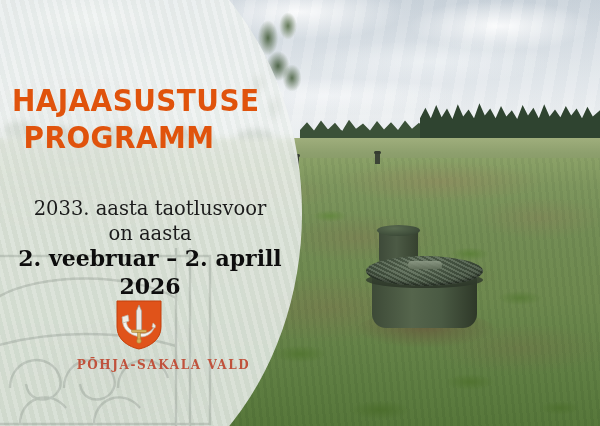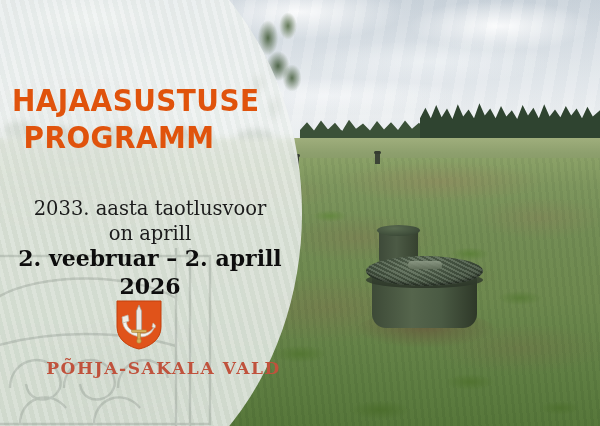--- a/index.html
+++ b/index.html
@@ -229,21 +229,21 @@
   
   .logo { position:absolute; left:0; top:300px; width:300px; height:84px; }
   .crest { position:absolute; left:116px; top:0px; width:46px; height:50px; }
   .crest svg { display:block; }
 
   .logo-word {
     position:absolute; left:0; top:58px; width:300px;
     text-align:center;
     font-family:"DejaVu Serif", serif;
     font-weight:700;
-    font-size:17px;
+    font-size:12px;
     letter-spacing:1.6px;
     color:#C0523C;
     padding-left:27px;
   }
 </style>
 </head>
 <body>
 
 <div id="poster">
 
@@ -293,21 +293,21 @@
 
   <div class="content">
 
     <div class="title">
       <span class="l1">HAJAASUSTUSE</span>
       <span class="l2">PROGRAMM</span>
     </div>
 
     <div class="sub">
       <span class="s1">2033. aasta taotlusvoor</span>
-      <span class="s2">on aprill</span>
+      <span class="s2">on aasta</span>
     </div>
 
     <div class="dates">2. veebruar – 2. aprill 2026</div>
 
     <div class="logo">
       <div class="crest">
         <svg width="46" height="50" viewBox="0 0 46 50">
           <path d="M1 1 H45 V27 C45 40 33 47 23 49 C13 47 1 40 1 27 Z" fill="#E0531A" stroke="#c2410d" stroke-width="1"></path>
 
           <path d="M7 18 C5 25, 10 33, 20 36 C29 39, 37 34, 39 25 C36 32, 29 35, 22 33 C14 31, 9 26, 11 19 Z" fill="#f4f2ee" stroke="#b9b4a8" stroke-width=".7"></path>

